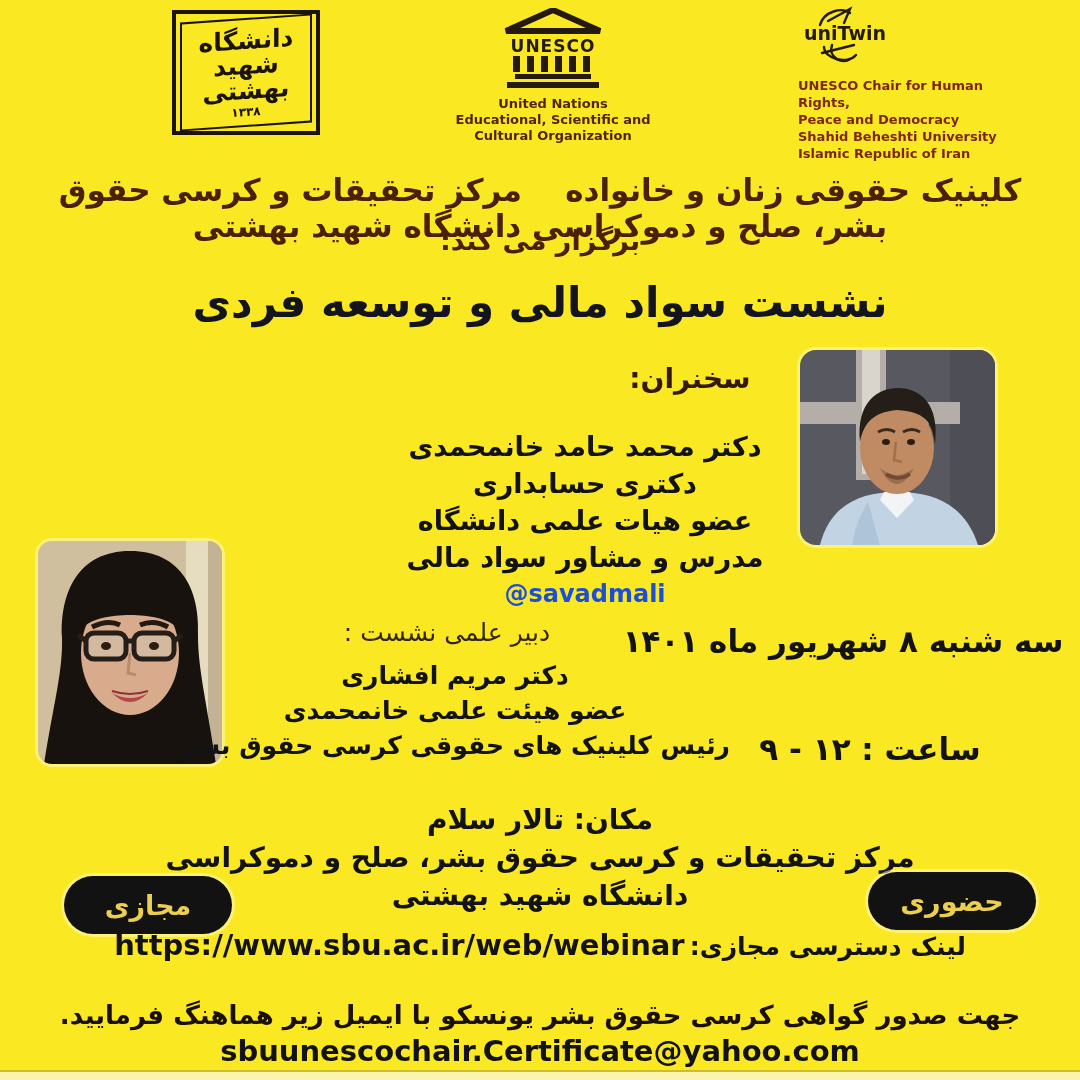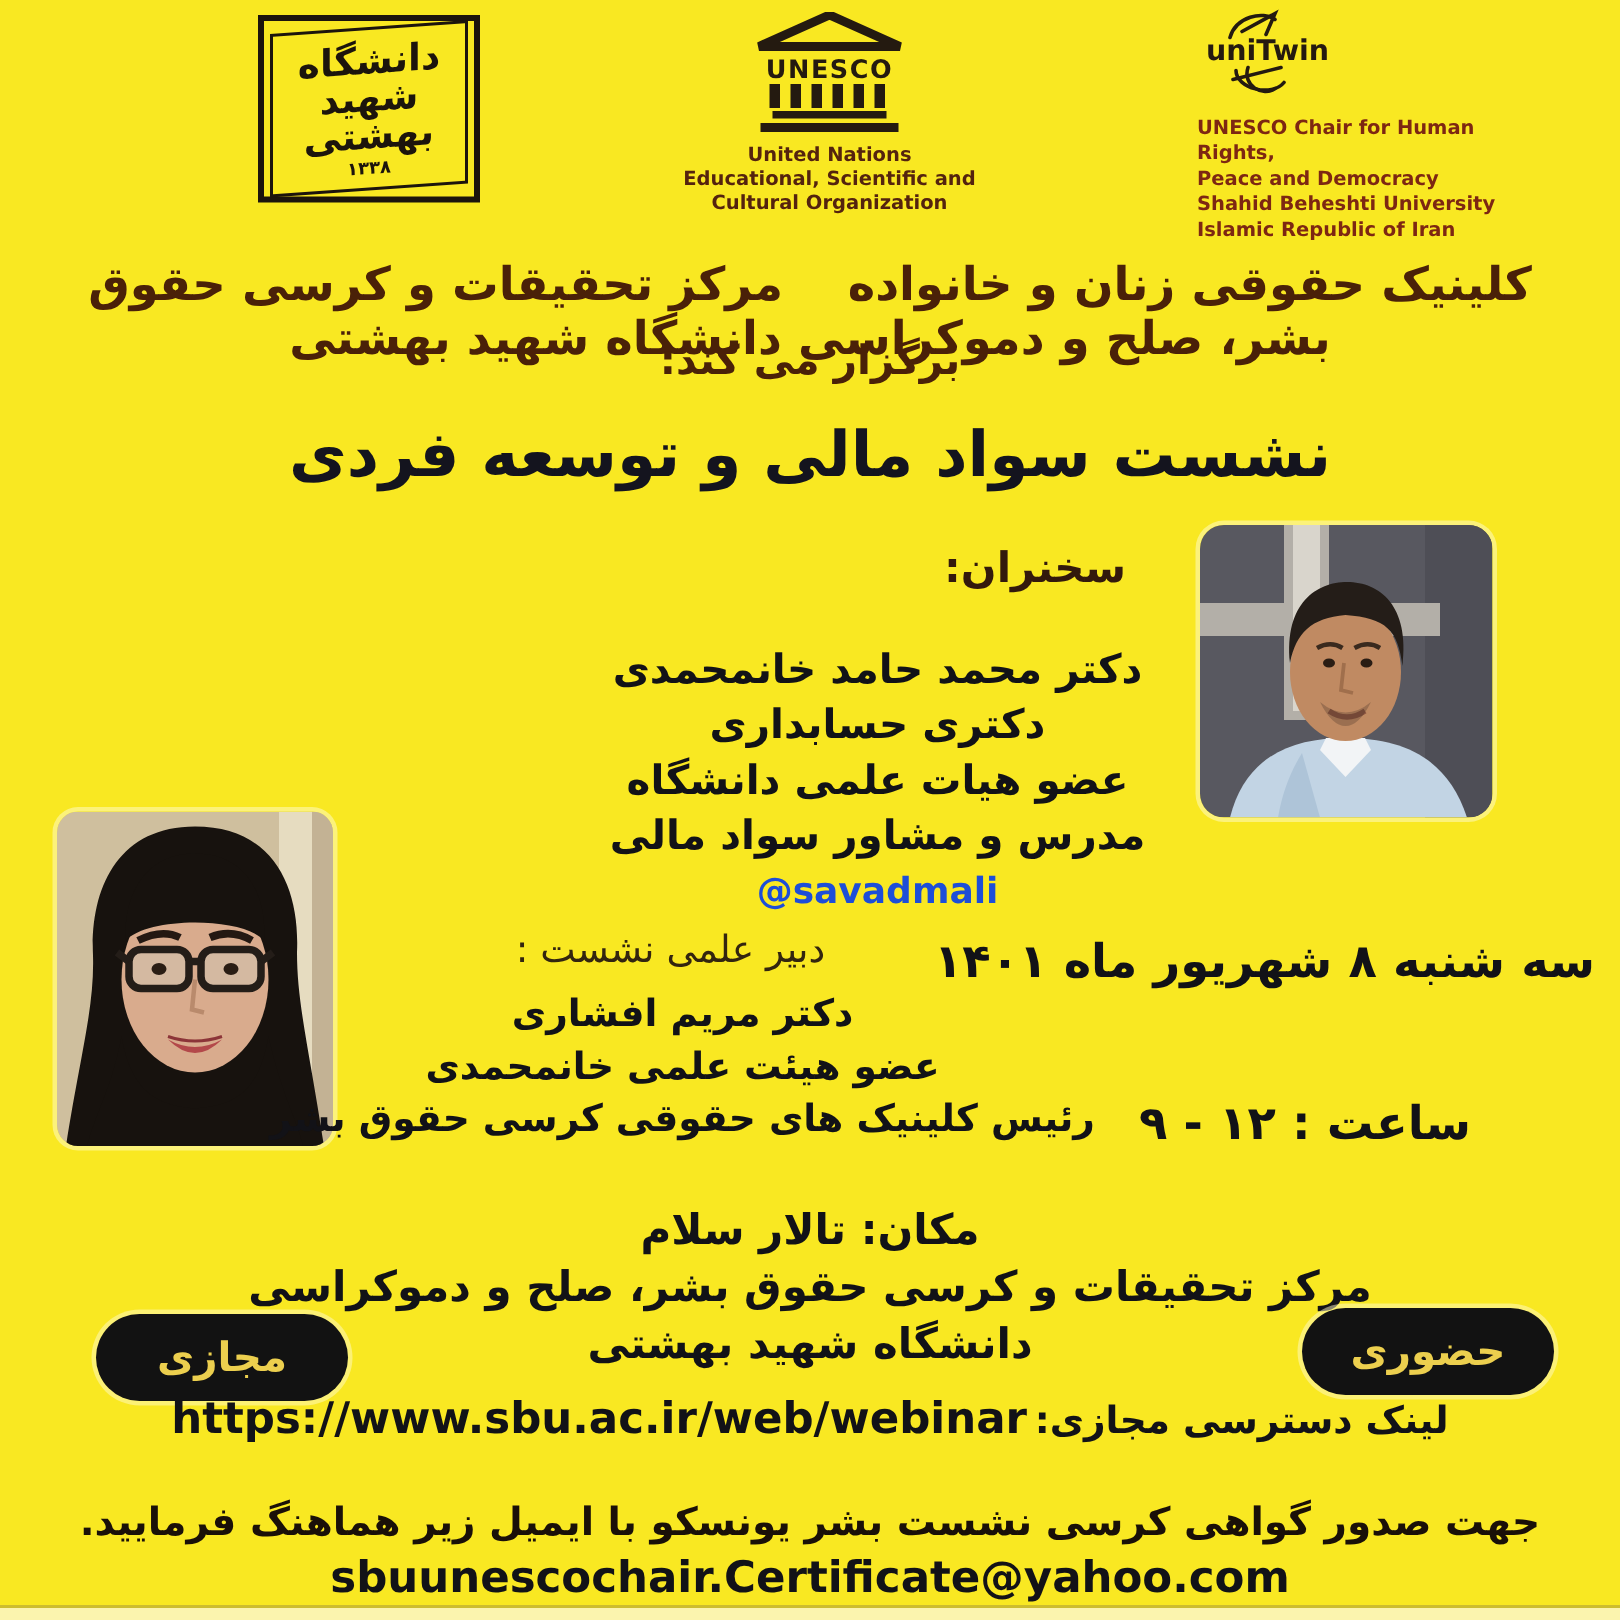--- a/index.html
+++ b/index.html
@@ -216,17 +216,17 @@
   </div>
 
   <div class="abs pill pill-virtual rtl">مجازی</div>
   <div class="abs pill pill-inperson rtl">حضوری</div>
 
   <div class="abs link-line">
     <span class="lbl rtl">لینک دسترسی مجازی:</span>
     <span class="url">https://www.sbu.ac.ir/web/webinar</span>
   </div>
 
-  <div class="abs cert-note rtl center-x">جهت صدور گواهی کرسی نشست بشر یونسکو با ایمیل زیر هماهنگ فرمایید.</div>
+  <div class="abs cert-note rtl center-x">جهت صدور گواهی کرسی حقوق بشر یونسکو با ایمیل زیر هماهنگ فرمایید.</div>
   <div class="abs cert-email">sbuunescochair.Certificate@yahoo.com</div>
 
   <div class="abs bottom-strip"></div>
 </div>
 
 </body></html>

